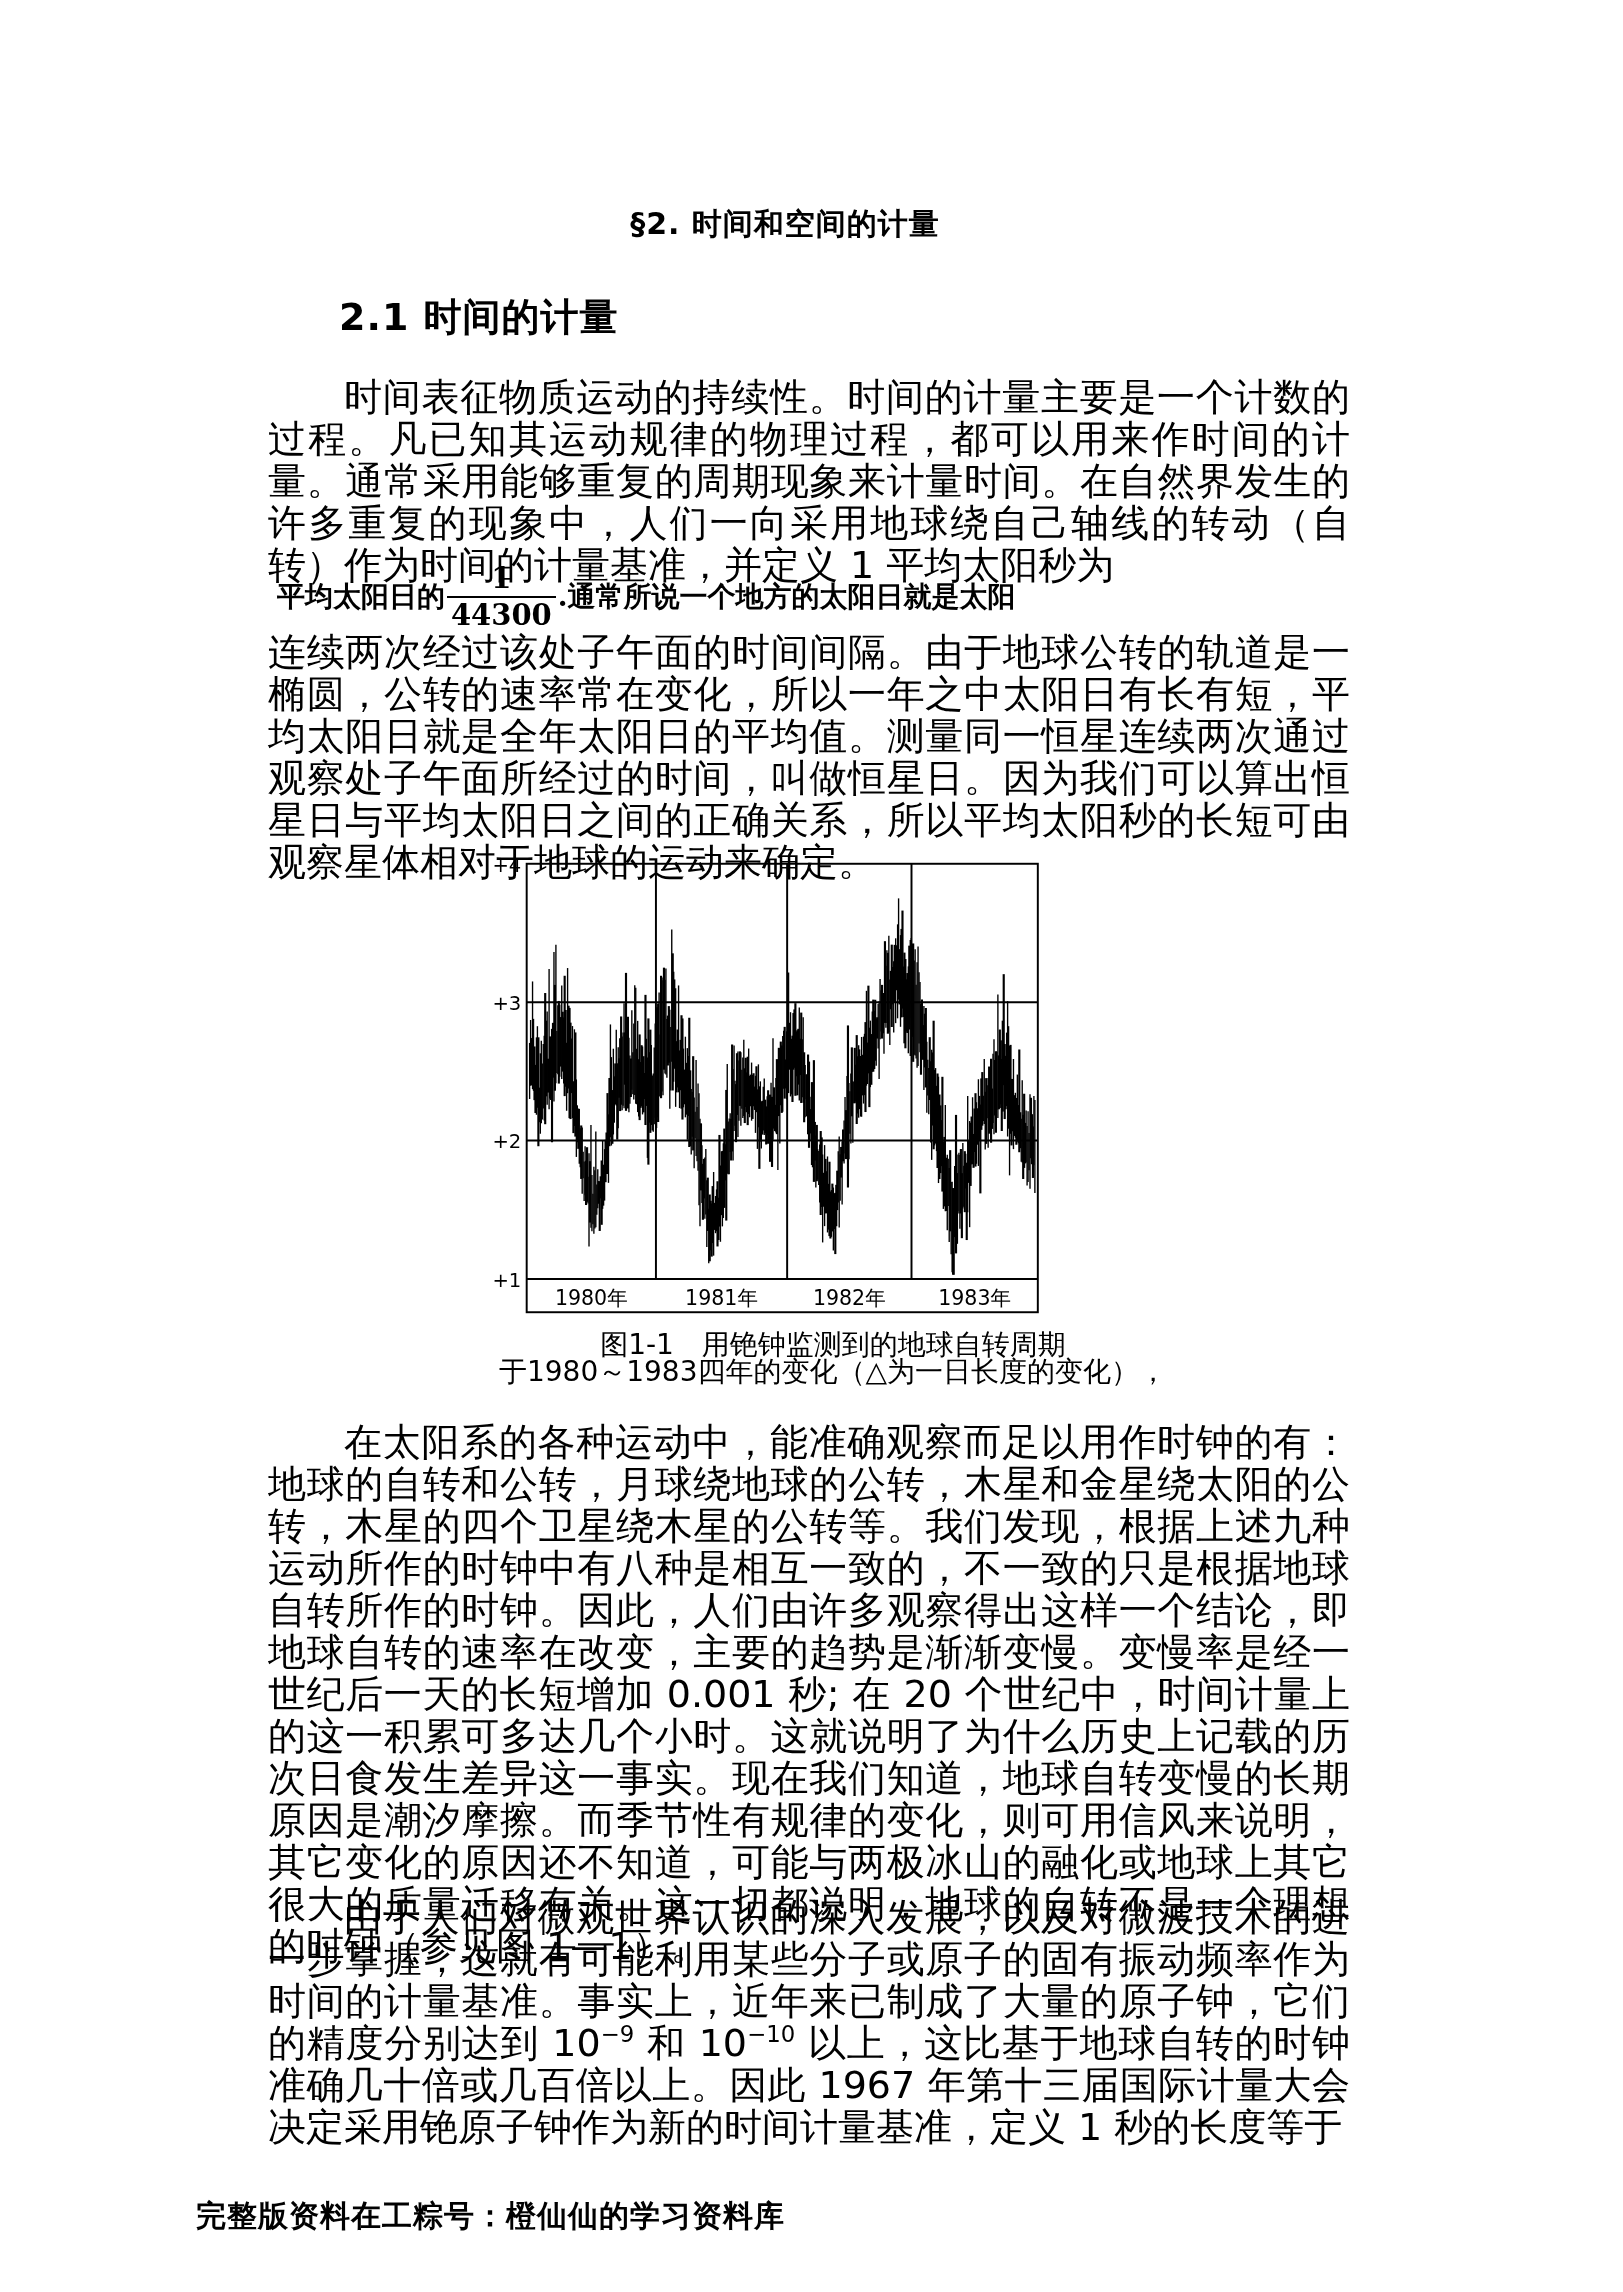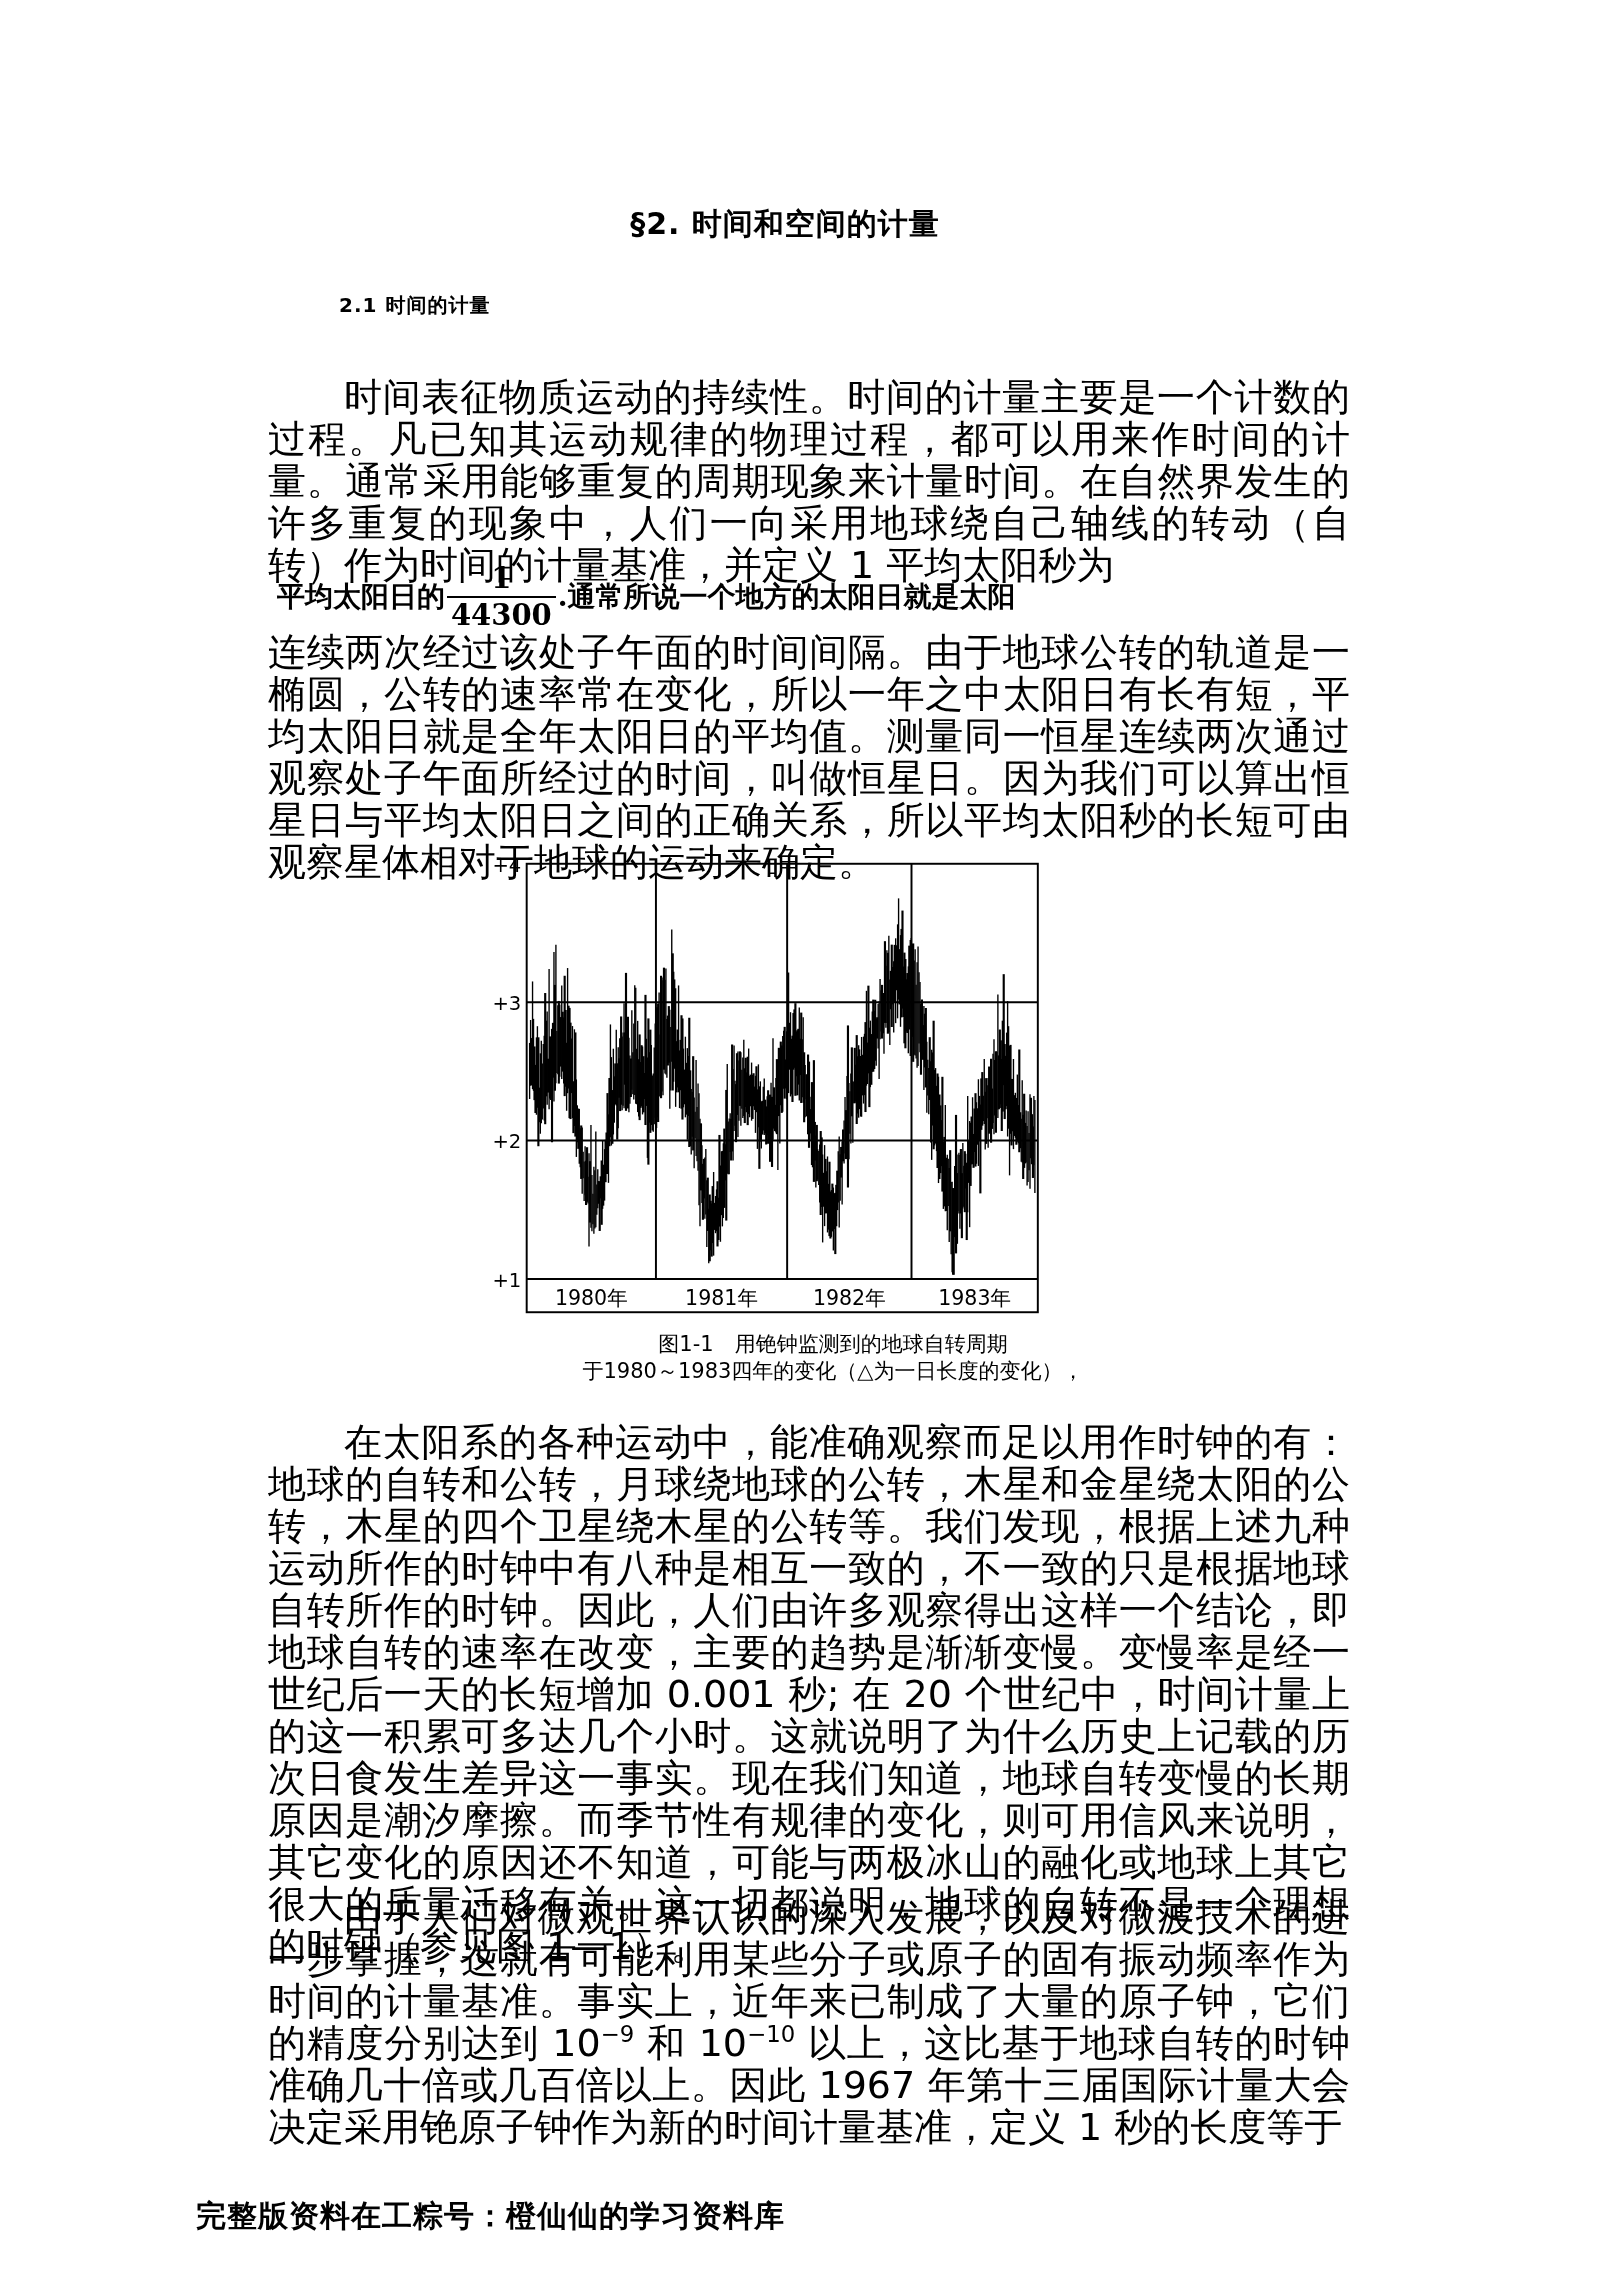--- a/index.html
+++ b/index.html
@@ -6,21 +6,21 @@
   body { width: 1623px; height: 2293px; position: relative; overflow: hidden; color: #000; }
   .serif { font-family: "DejaVu Serif", "Liberation Serif", serif; }
   .sans  { font-family: "DejaVu Sans", "Liberation Sans", sans-serif; }
 
   .section-title {
     position: absolute; left: 0; width: 1570px; top: 204px;
     text-align: center; font-size: 30px; font-weight: bold; letter-spacing: 1px;
   }
   .sub-title {
     position: absolute; left: 339px; top: 292px;
-    font-size: 20px; font-weight: bold; letter-spacing: 1px;
+    font-size: 38px; font-weight: bold; letter-spacing: 1px;
   }
   .para {
     position: absolute; left: 268px; width: 1082px;
     font-size: 38px; line-height: 42px; text-align: justify;
     text-align-last: left;
   }
   .para p { margin: 0; }
   .indent { text-indent: 2em; }
 
   .frac-line {
@@ -32,21 +32,21 @@
     display: inline-block; vertical-align: middle; text-align: center; margin: 0 2px;
   }
   .frac .num { display: block; font-size: 29px; line-height: 35px; padding: 0 3.9px; }
   .frac .den { display: block; font-size: 29px; line-height: 35px; border-top: 2.9px solid #000; padding: 0 3.9px; }
 
   .chart-wrap { position: absolute; left: 490px; top: 853px; width: 608px; height: 470px; }
   .chart-wrap svg { display: block; }
 
   .caption {
     position: absolute; left: 490px; width: 686px; top: 1331px;
-    font-size: 21px; line-height: 27.4px; text-align: center;
+    font-size: 28px; line-height: 27.4px; text-align: center;
   }
   .caption div { white-space: nowrap; }
 
   .footer {
     position: absolute; left: 196px; top: 2196px; font-size: 30px; letter-spacing: 1px; font-weight: bold;
   }
   sup { font-size: 60%; line-height: 0; vertical-align: super; }
 </style>
 </head>
 <body>

